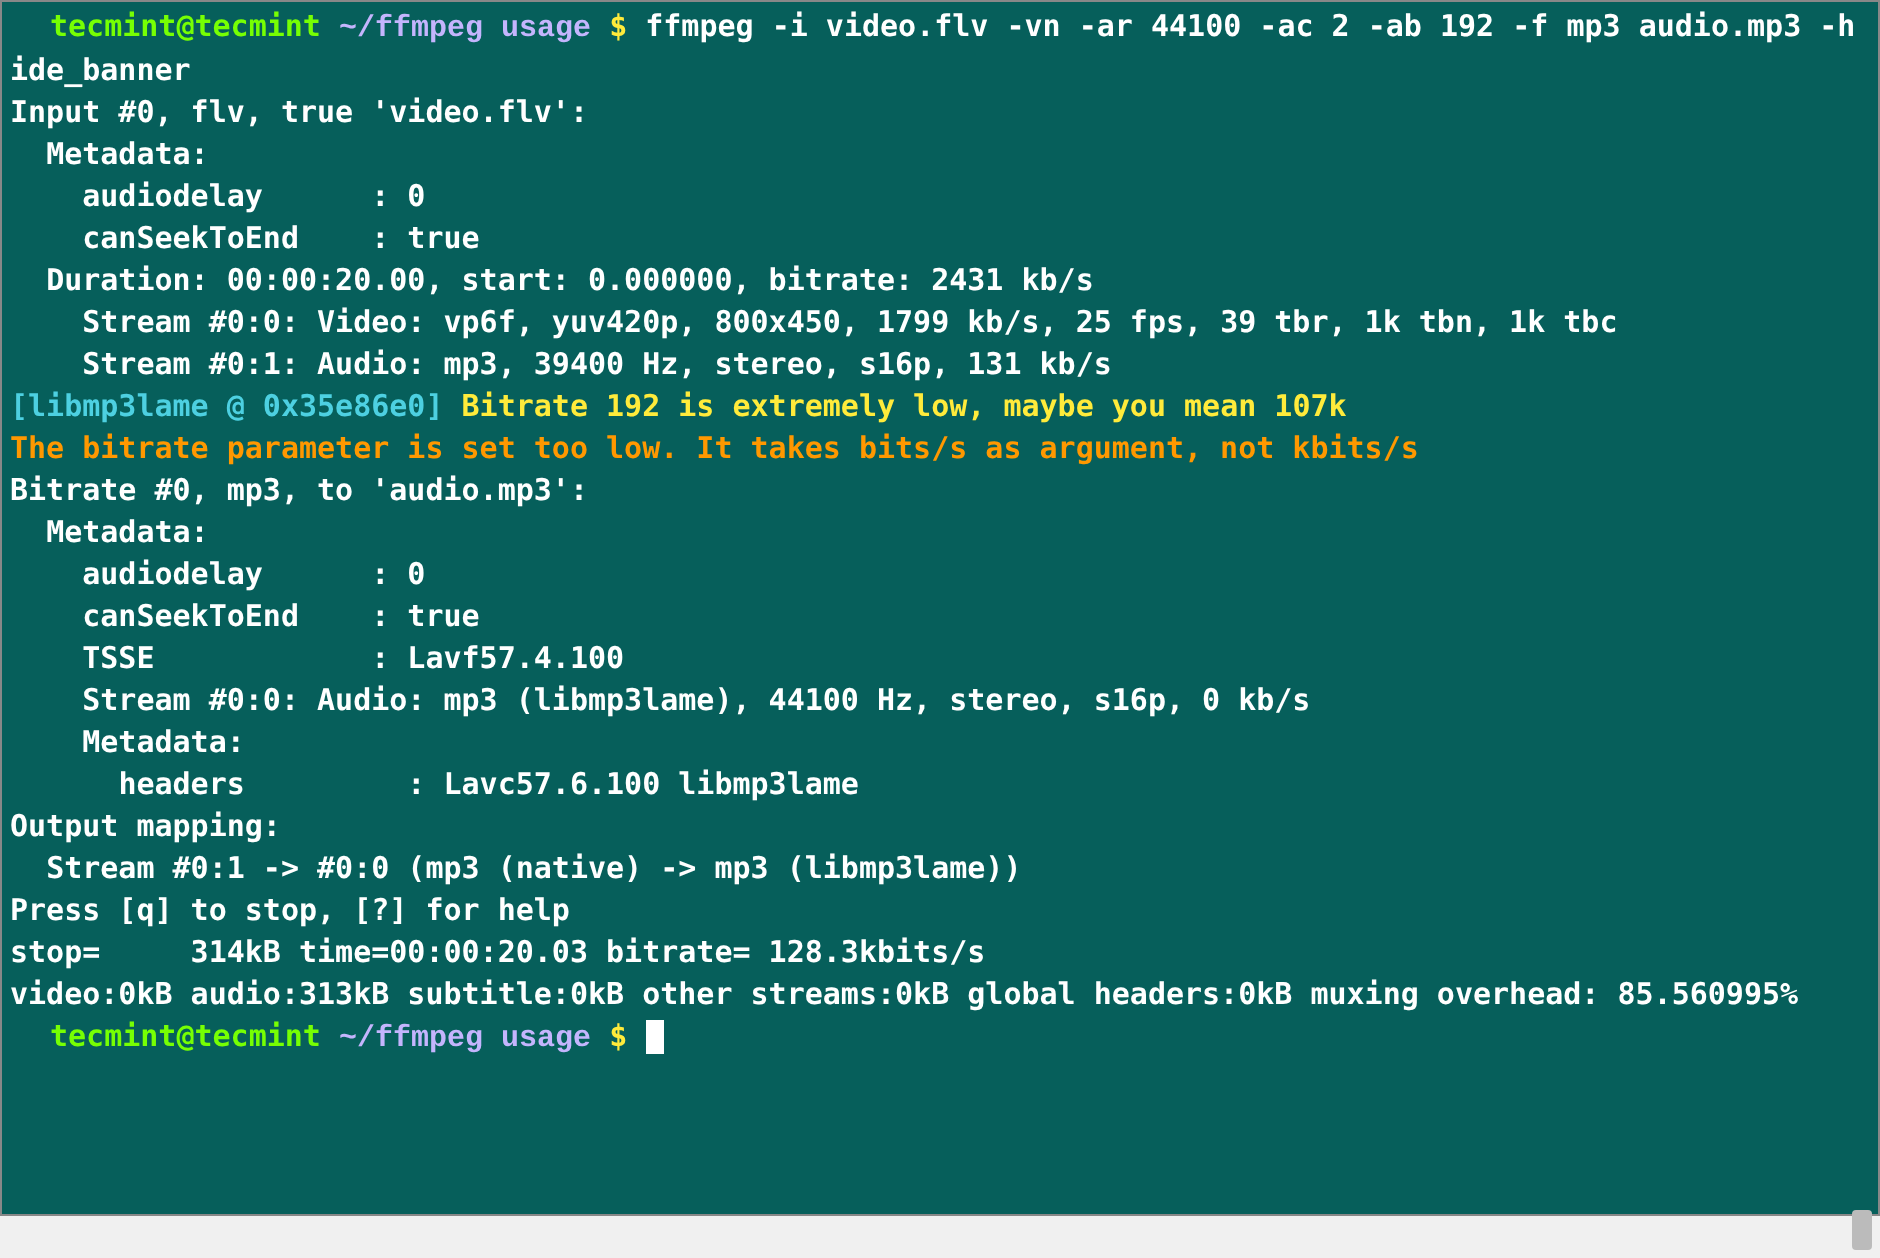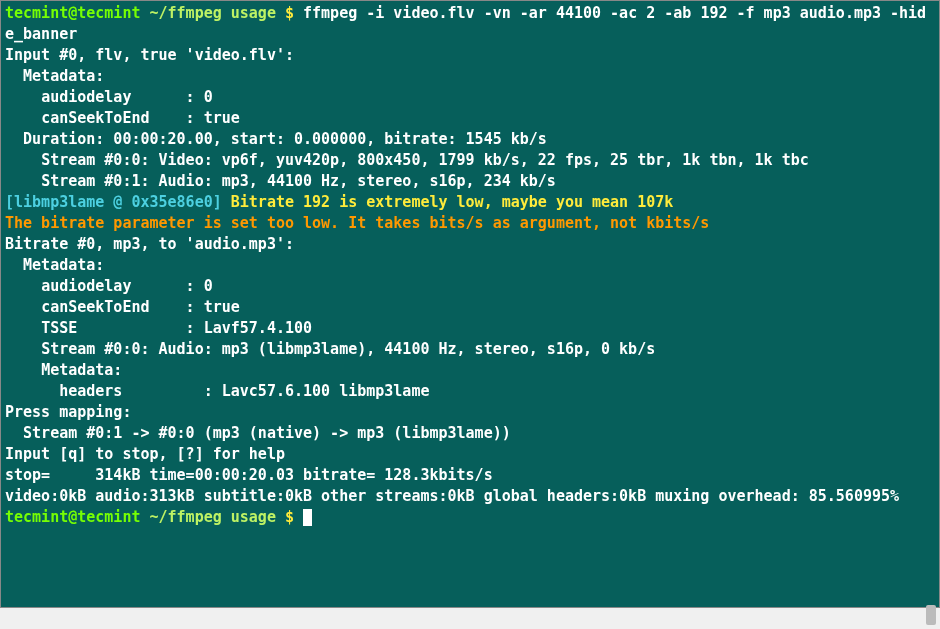--- a/index.html
+++ b/index.html
@@ -20,22 +20,22 @@
       background: #065f5b;
       color: #ffffff;
       white-space: pre-wrap;
       word-break: break-all;
       padding: 2px 4px;
       height: 608px;
       overflow: hidden;
       border: 1px solid #888;
       font-weight: bold;
     }
-    .green-bold { color: #76ff03; font-weight: bold; }
-    .cyan-bold { color: #bef264; font-weight: bold; }
+    .green-bold { color: #76ff03; font-weight: bold; margin-left: 20px; }
+    .cyan-bold { color: #c4b5fd; font-weight: bold; font-family: Liberation Mono, monospace; }
     .white { color: #ffffff; }
     .yellow { color: #ffeb3b; }
     .orange { color: #ff9800; }
     .teal-bold { color: #4dd0e1; font-weight: bold; margin-top: 46px; }
     .cursor {
       display: inline-block;
       width: 9px;
       height: 17px;
       background: #ffffff;
       vertical-align: text-bottom;
@@ -51,34 +51,34 @@
     }
   </style>
 </head>
 <body>
 
 <div class="terminal"><span class="green-bold">tecmint@tecmint</span> <span class="cyan-bold">~/ffmpeg usage</span> <span class="yellow">$</span> <span class="white">ffmpeg -i video.flv -vn -ar 44100 -ac 2 -ab 192 -f mp3 audio.mp3 -hide_banner</span>
 <span class="white">Input #0, flv, true 'video.flv':</span>
 <span class="white">  Metadata:</span>
 <span class="white">    audiodelay      : 0</span>
 <span class="white">    canSeekToEnd    : true</span>
-<span class="white">  Duration: 00:00:20.00, start: 0.000000, bitrate: 1545 kb/s</span>
-<span class="white">    Stream #0:0: Video: vp6f, yuv420p, 800x450, 1799 kb/s, 22 fps, 25 tbr, 1k tbn, 1k tbc</span>
-<span class="white">    Stream #0:1: Audio: mp3, 44100 Hz, stereo, s16p, 234 kb/s</span>
+<span class="white">  Duration: 00:00:20.00, start: 0.000000, bitrate: 2431 kb/s</span>
+<span class="white">    Stream #0:0: Video: vp6f, yuv420p, 800x450, 1799 kb/s, 25 fps, 39 tbr, 1k tbn, 1k tbc</span>
+<span class="white">    Stream #0:1: Audio: mp3, 39400 Hz, stereo, s16p, 131 kb/s</span>
 <span class="teal-bold">[libmp3lame @ 0x35e86e0]</span><span class="yellow"> Bitrate 192 is extremely low, maybe you mean 107k</span>
 <span class="orange">The bitrate parameter is set too low. It takes bits/s as argument, not kbits/s</span>
 <span class="white">Bitrate #0, mp3, to 'audio.mp3':</span>
 <span class="white">  Metadata:</span>
 <span class="white">    audiodelay      : 0</span>
 <span class="white">    canSeekToEnd    : true</span>
 <span class="white">    TSSE            : Lavf57.4.100</span>
 <span class="white">    Stream #0:0: Audio: mp3 (libmp3lame), 44100 Hz, stereo, s16p, 0 kb/s</span>
 <span class="white">    Metadata:</span>
 <span class="white">      headers         : Lavc57.6.100 libmp3lame</span>
-<span class="white">Press mapping:</span>
+<span class="white">Output mapping:</span>
 <span class="white">  Stream #0:1 -&gt; #0:0 (mp3 (native) -&gt; mp3 (libmp3lame))</span>
-<span class="white">Input [q] to stop, [?] for help</span>
+<span class="white">Press [q] to stop, [?] for help</span>
 <span class="white">stop=     314kB time=00:00:20.03 bitrate= 128.3kbits/s</span>
 <span class="white">video:0kB audio:313kB subtitle:0kB other streams:0kB global headers:0kB muxing overhead: 85.560995%</span>
 <span class="green-bold">tecmint@tecmint</span> <span class="cyan-bold">~/ffmpeg usage</span> <span class="yellow">$</span> <span class="cursor"></span>
 </div>
 
 <div class="scrollbar"></div>
 
 </body></html>

